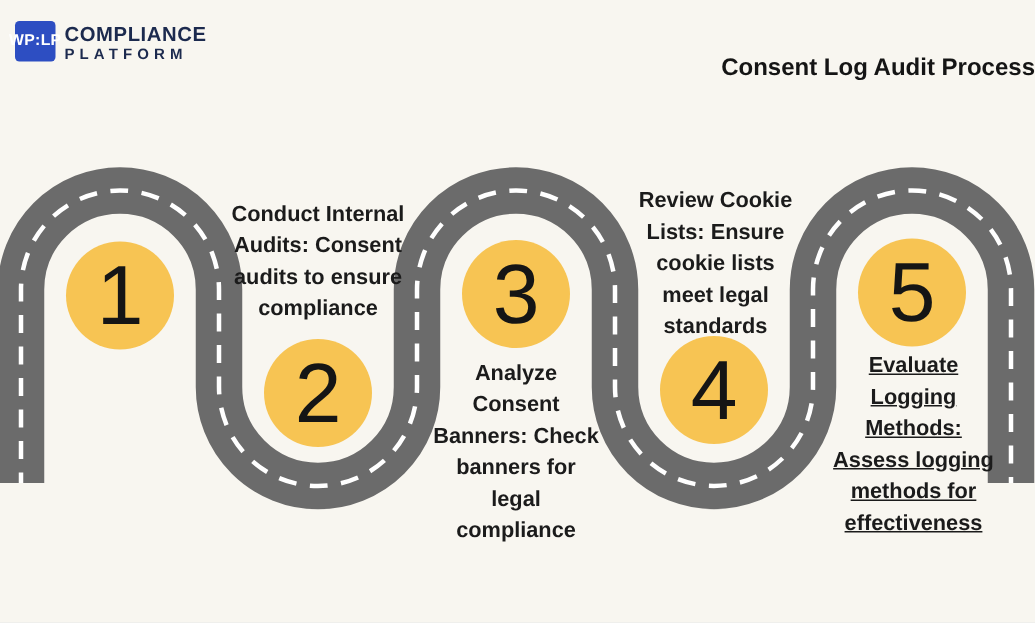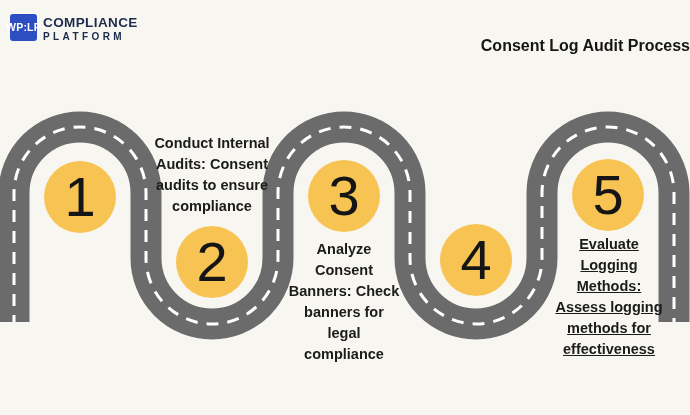--- a/index.html
+++ b/index.html
@@ -147,20 +147,25 @@
   <div class="step-text text-2">Conduct Internal
 Audits: Consent
 audits to ensure
 compliance</div>
   <div class="step-text text-3">Analyze
 Consent
 Banners: Check
 banners for
 legal
 compliance</div>
+  <div class="step-text text-4">Review Cookie
+Lists: Ensure
+cookie lists
+meet legal
+standards</div>
   <div class="step-text text-5">Evaluate
 Logging
 Methods:
 Assess logging
 methods for
 effectiveness</div>
 
 </div>
 
 </body></html>

